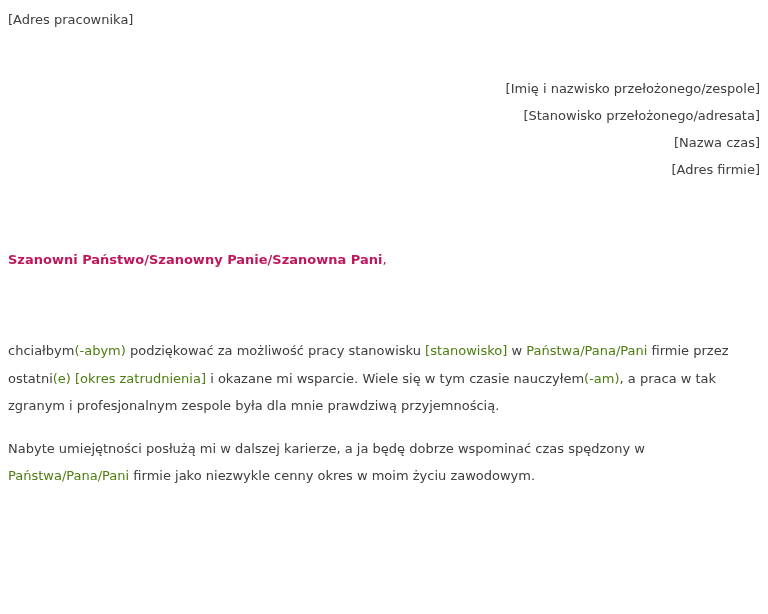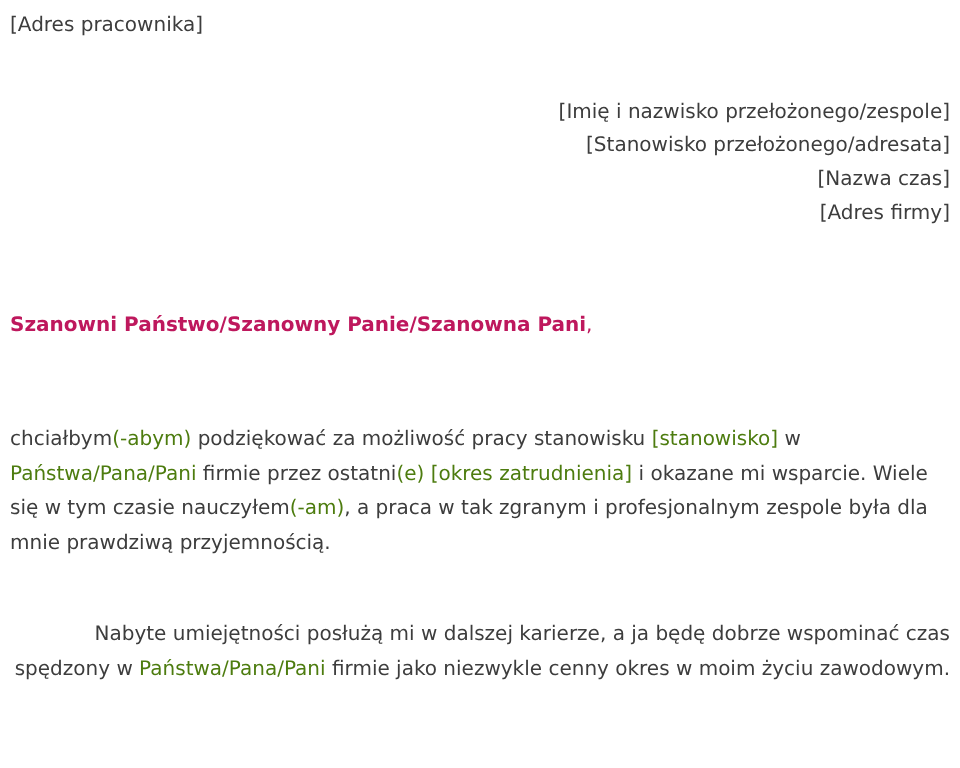--- a/index.html
+++ b/index.html
@@ -8,21 +8,21 @@
     background: #ffffff;
   }
   .page {
     position: relative;
     width: 768px;
     height: 614px;
     box-sizing: border-box;
     background: #ffffff;
     padding: 6px 8px 0 8px;
     font-family: "DejaVu Sans", "Liberation Sans", sans-serif;
-    font-size: 16px;
+    font-size: 13px;
     line-height: 28px;
     color: #3d3d3d;
     overflow: hidden;
   }
   .sender p,
   .recipient p {
     margin: 0;
   }
   .sender {
     text-align: left;
@@ -41,42 +41,41 @@
     font-weight: 400;
   }
   .body-para {
     margin: 0;
     line-height: 27.5px;
   }
   #para1 {
     margin-top: 63px;
   }
   #para2 {
-    margin-top: 46px;
-    text-align: right;
+    margin-top: 15px;
   }
   .body-para strong, .page strong {
     font-weight: 400;
     color: #4d7c0f;
   }
 </style>
 </head>
 <body>
 
 <div class="page">
 
   <div class="sender">
     <p>[Adres pracownika]</p>
   </div>
 
   <div class="recipient">
     <p>[Imię i nazwisko przełożonego/zespole]</p>
     <p>[Stanowisko przełożonego/adresata]</p>
     <p>[Nazwa czas]</p>
-    <p>[Adres firmy]</p>
+    <p>[Adres firmie]</p>
   </div>
 
   <p class="salutation"><span>Szanowni Państwo/Szanowny Panie/Szanowna Pani</span><span class="comma">,</span></p>
 
   <p class="body-para" id="para1"><span>chciałbym</span><strong>(-abym)</strong><span> podziękować za możliwość pracy stanowisku </span><strong>[stanowisko]</strong><span> w </span><strong>Państwa/Pana/Pani</strong><span> firmie przez ostatni</span><strong>(e) [okres zatrudnienia]</strong><span> i okazane mi wsparcie. Wiele się w tym czasie nauczyłem</span><strong>(-am)</strong><span>, a praca w tak zgranym i profesjonalnym zespole była dla mnie prawdziwą przyjemnością.</span></p>
 
   <p class="body-para" id="para2"><span>Nabyte umiejętności posłużą mi w dalszej karierze, a ja będę dobrze wspominać czas spędzony w </span><strong>Państwa/Pana/Pani</strong><span> firmie jako niezwykle cenny okres w moim życiu zawodowym.</span></p>
 
 </div>
 

